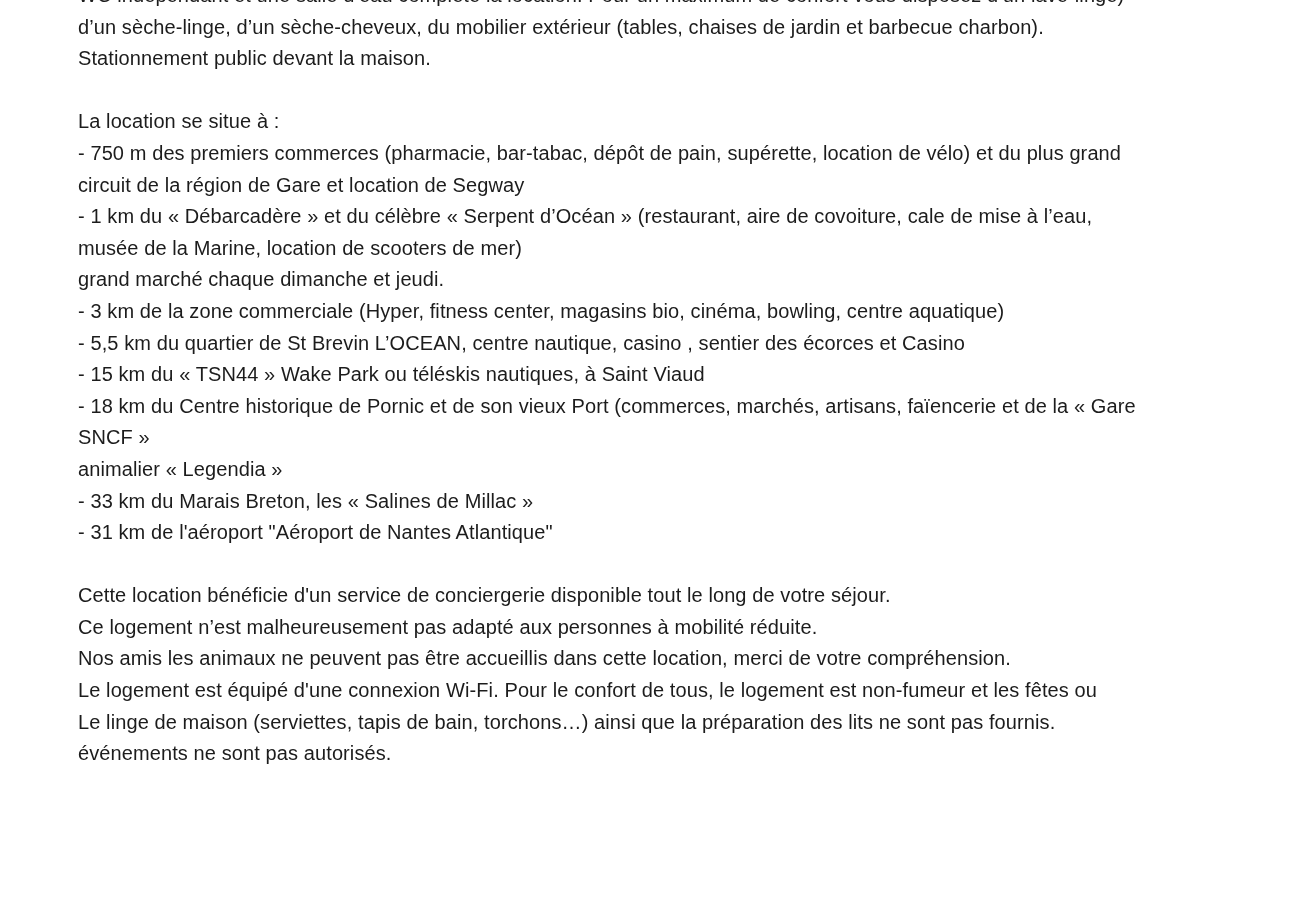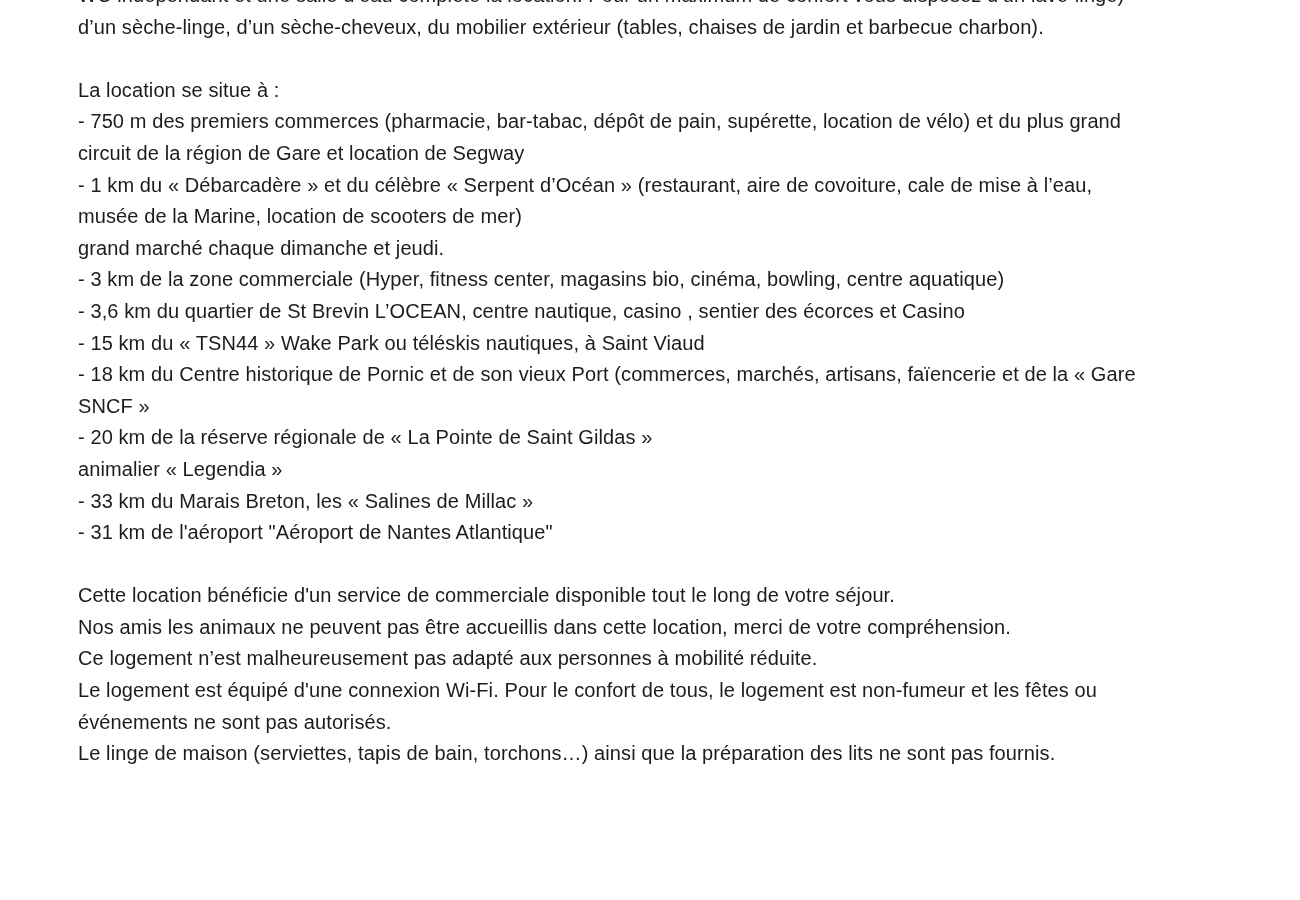--- a/index.html
+++ b/index.html
@@ -34,37 +34,37 @@
     min-height: 31.6px;
   }
 </style>
 </head>
 <body>
 
 <div class="doc-page">
   <div class="text-block" id="text-block" style="color: rgb(28, 28, 28);">
       <div class="text-line">WC indépendant et une salle d’eau complète la location. Pour un maximum de confort vous disposez d’un lave-linge)</div>
       <div class="text-line">d’un sèche-linge, d’un sèche-cheveux, du mobilier extérieur (tables, chaises de jardin et barbecue charbon).</div>
+      <div class="text-line">Stationnement public devant la maison.</div>
       <div class="text-line"></div>
       <div class="text-line">La location se situe à :</div>
       <div class="text-line">- 750 m des premiers commerces (pharmacie, bar-tabac, dépôt de pain, supérette, location de vélo) et du plus grand</div>
       <div class="text-line">circuit de la région de Gare et location de Segway</div>
       <div class="text-line">- 1 km du « Débarcadère » et du célèbre « Serpent d’Océan » (restaurant, aire de covoiture, cale de mise à l’eau,</div>
       <div class="text-line">musée de la Marine, location de scooters de mer)</div>
       <div class="text-line">grand marché chaque dimanche et jeudi.</div>
       <div class="text-line">- 3 km de la zone commerciale (Hyper, fitness center, magasins bio, cinéma, bowling, centre aquatique)</div>
-      <div class="text-line">- 3,6 km du quartier de St Brevin L’OCEAN, centre nautique, casino , sentier des écorces et Casino</div>
+      <div class="text-line">- 5,5 km du quartier de St Brevin L’OCEAN, centre nautique, casino , sentier des écorces et Casino</div>
       <div class="text-line">- 15 km du « TSN44 » Wake Park ou téléskis nautiques, à Saint Viaud</div>
       <div class="text-line">- 18 km du Centre historique de Pornic et de son vieux Port (commerces, marchés, artisans, faïencerie et de la « Gare</div>
       <div class="text-line">SNCF »</div>
-      <div class="text-line">- 20 km de la réserve régionale de « La Pointe de Saint Gildas »</div>
       <div class="text-line">animalier « Legendia »</div>
       <div class="text-line">- 33 km du Marais Breton, les « Salines de Millac »</div>
       <div class="text-line">- 31 km de l'aéroport "Aéroport de Nantes Atlantique"</div>
       <div class="text-line"></div>
-      <div class="text-line">Cette location bénéficie d'un service de commerciale disponible tout le long de votre séjour.</div>
+      <div class="text-line">Cette location bénéficie d'un service de conciergerie disponible tout le long de votre séjour.</div>
+      <div class="text-line">Ce logement n’est malheureusement pas adapté aux personnes à mobilité réduite.</div>
       <div class="text-line">Nos amis les animaux ne peuvent pas être accueillis dans cette location, merci de votre compréhension.</div>
-      <div class="text-line">Ce logement n’est malheureusement pas adapté aux personnes à mobilité réduite.</div>
       <div class="text-line">Le logement est équipé d'une connexion Wi-Fi. Pour le confort de tous, le logement est non-fumeur et les fêtes ou</div>
+      <div class="text-line">Le linge de maison (serviettes, tapis de bain, torchons…) ainsi que la préparation des lits ne sont pas fournis.</div>
       <div class="text-line">événements ne sont pas autorisés.</div>
-      <div class="text-line">Le linge de maison (serviettes, tapis de bain, torchons…) ainsi que la préparation des lits ne sont pas fournis.</div>
     </div>
 </div>
 
 </body></html>

